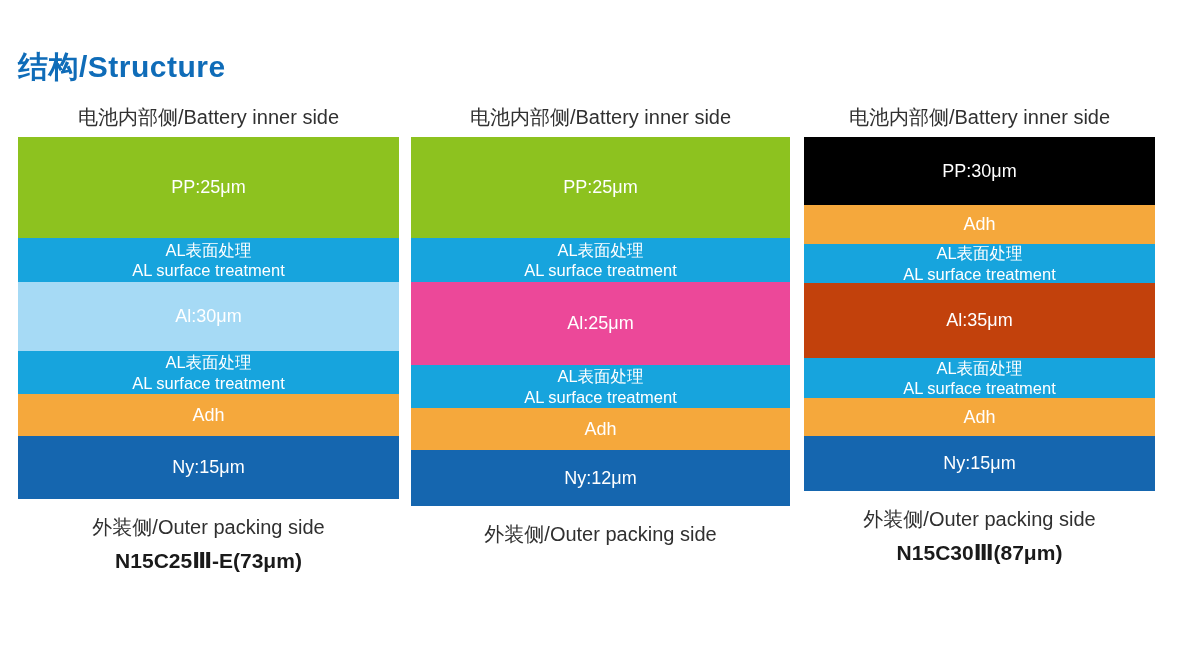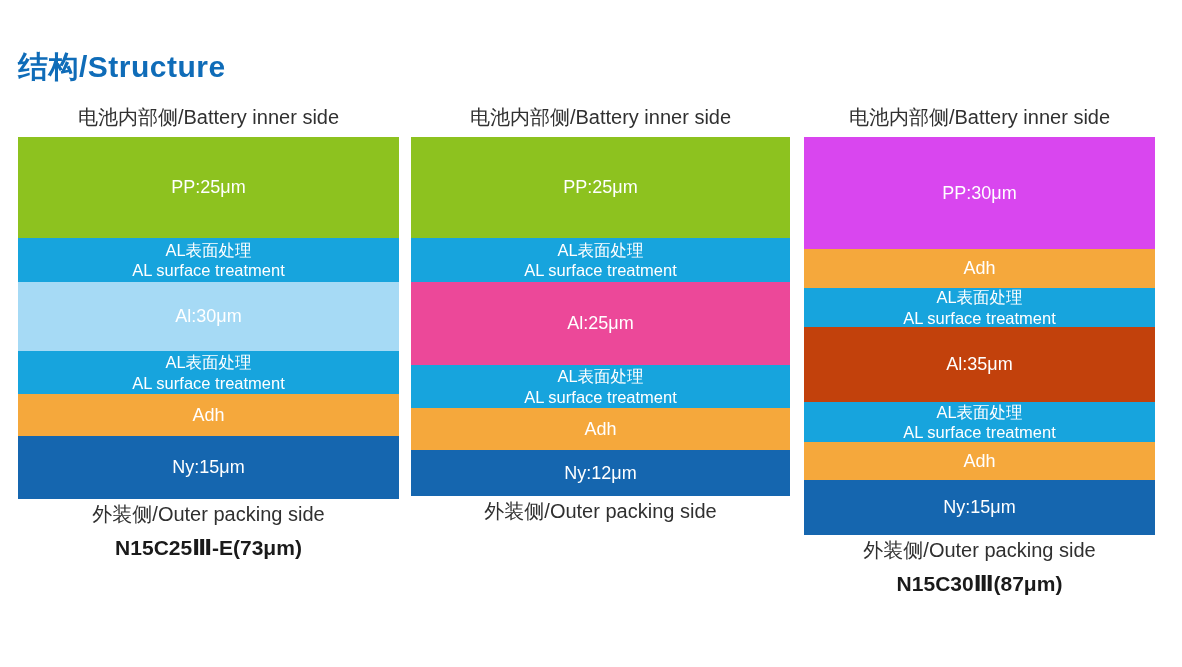--- a/index.html
+++ b/index.html
@@ -52,21 +52,21 @@
   .layer-line {
     font-size: 18px;
     line-height: 1.25;
     white-space: nowrap;
   }
   .layer-line.small {
     font-size: 16.5px;
     line-height: 1.22;
   }
   .outer-label {
-    margin-top: 3px;
+    margin-top: 16px;
     text-align: center;
     font-size: 20px;
     line-height: 25px;
     color: var(--label-dark, #303030);
     white-space: nowrap;
   }
   .product {
     margin-top: 9px;
     text-align: center;
     font-size: 21px;
@@ -122,31 +122,31 @@
         <div class="layer" style="height: 83px; background: #ec4899;">
           <div class="layer-line">Al:25μm</div>
         </div>
         <div class="layer" style="height: 43px; background: rgb(23, 164, 221);">
           <div class="layer-line small">AL表面处理</div>
           <div class="layer-line small">AL surface treatment</div>
         </div>
         <div class="layer" style="height: 42px; background: rgb(245, 168, 60);">
           <div class="layer-line">Adh</div>
         </div>
-        <div class="layer" style="height: 46px; background: rgb(21, 102, 175); text-align: right;">
+        <div class="layer" style="height: 56px; background: rgb(21, 102, 175); text-align: right;">
           <div class="layer-line">Ny:12μm</div>
         </div>
       </div>
     <div class="outer-label">外装侧/Outer packing side</div>
   </section>
 
   <section class="column" style="left: 804px; width: 351px;">
     <div class="inner-label">电池内部侧/Battery inner side</div>
     <div class="stack">
-        <div class="layer" style="height: 112px; background: #d946ef;">
+        <div class="layer" style="height: 68px; background: #000000;">
           <div class="layer-line">PP:30μm</div>
         </div>
         <div class="layer" style="height: 39px; background: rgb(245, 168, 60);">
           <div class="layer-line">Adh</div>
         </div>
         <div class="layer" style="height: 39px; background: rgb(23, 164, 221);">
           <div class="layer-line small">AL表面处理</div>
           <div class="layer-line small">AL surface treatment</div>
         </div>
         <div class="layer" style="height: 75px; background: #c2410c;">

